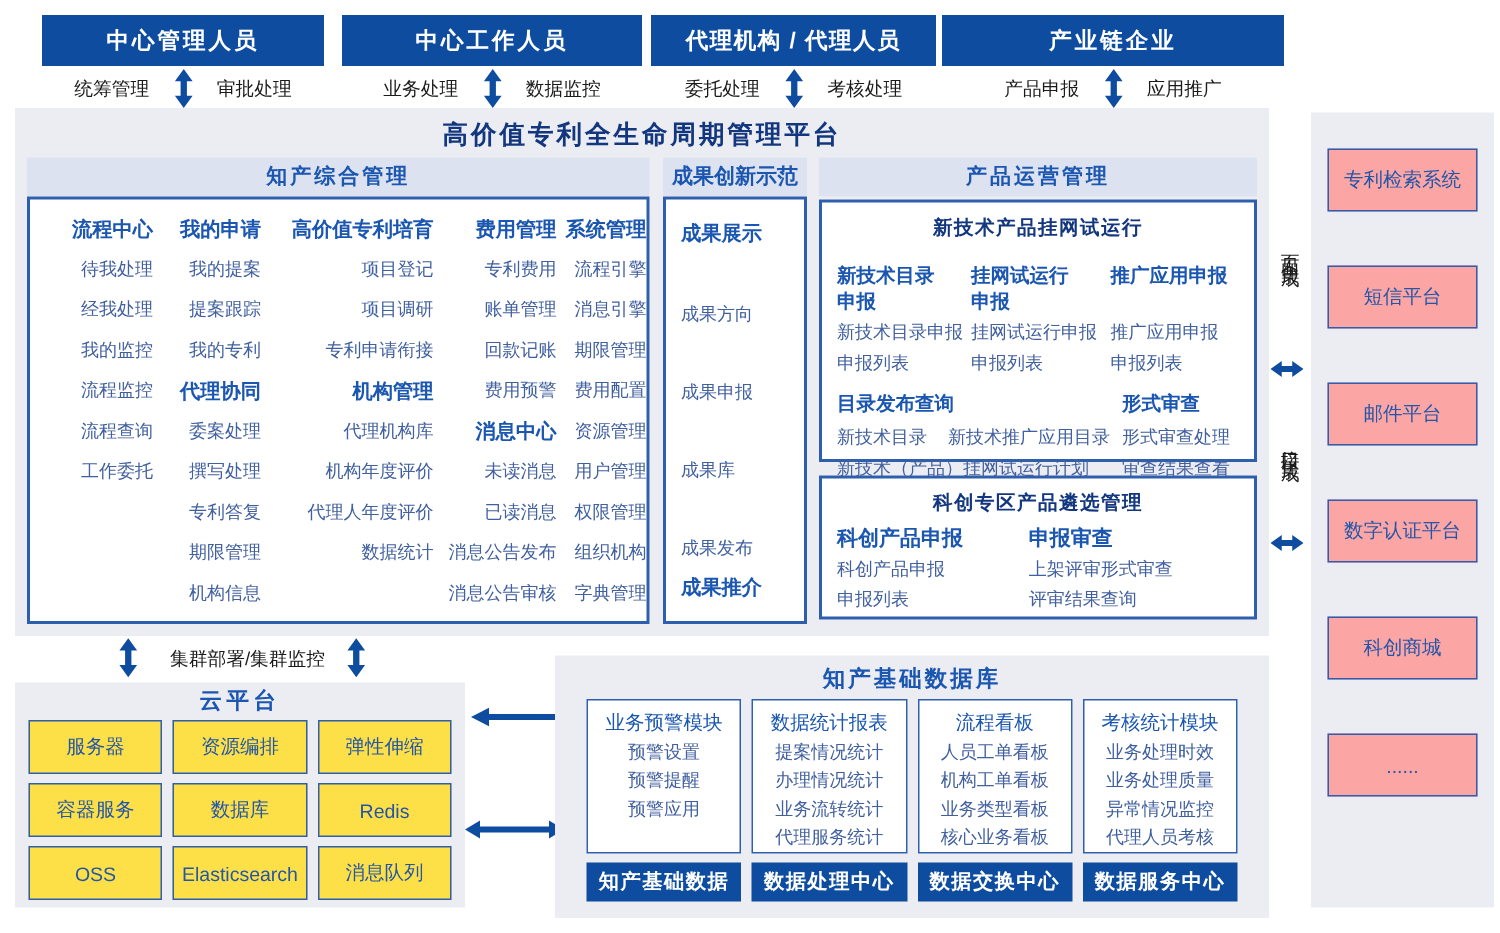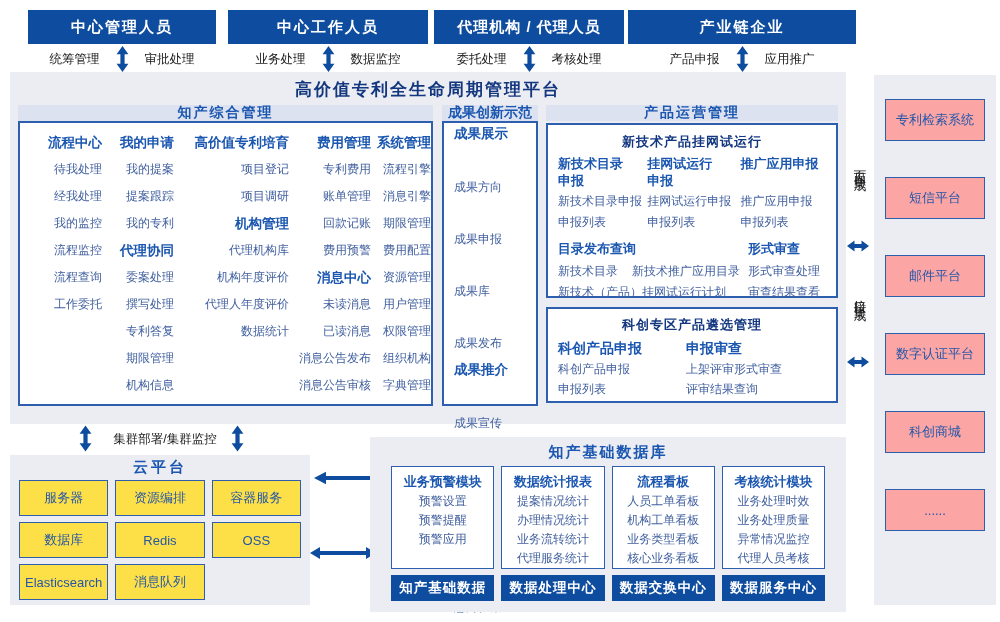--- a/index.html
+++ b/index.html
@@ -10,38 +10,38 @@
   
   .actor{position:absolute;top:10px;}
   .hdr-bar{height:34px;background:#0d4c9e;color:#fff;font-size:15px;font-weight:bold;letter-spacing:2px;display:flex;align-items:center;justify-content:center;}
   .roles{height:30px;display:flex;align-items:center;justify-content:center;gap:16px;font-size:12.5px;color:#1a1a1a;}
 
   
   .panel{position:absolute;background:#ecedf3;}
   .plat-title{position:absolute;top:6px;left:0;width:100%;text-align:center;font-size:17px;font-weight:bold;color:#13377f;letter-spacing:2px;}
 
   .section{position:absolute;}
-  .sec-hd{height:16px;background:#dde2f0;color:#1b57b0;font-weight:bold;font-size:14px;letter-spacing:2px;display:flex;align-items:center;justify-content:center;}
+  .sec-hd{height:26px;background:#dde2f0;color:#1b57b0;font-weight:bold;font-size:14px;letter-spacing:2px;display:flex;align-items:center;justify-content:center;}
   .wbox{background:#fff;border:2px solid #2d5fae;box-sizing:border-box;}
 
   
   .kz-box{height:285px;display:flex;padding:6px 0 0 10px;text-align:right;}
   .g-title{font-weight:bold;font-size:13.5px;color:#1b57b0;line-height:27px;white-space:nowrap;}
   .g-item{font-size:12px;color:#41609f;line-height:27px;white-space:nowrap;}
 
   
-  .cg-box{height:285px;padding:0 0 0 10px;}
+  .cg-box{height:285px;padding:12px 0 0 10px;}
   .cg-box .g-title{line-height:22px;margin-top:6px;font-size:13.5px;}
   .cg-box .grp:first-child .g-title{margin-top:0;}
   .cg-box .g-item{line-height:20px;margin-top:32px;}
 
   
   .py-inner-title{text-align:center;font-size:13px;font-weight:bold;color:#13377f;line-height:22px;letter-spacing:1px;}
   .t-box{margin:2px 0 0 0;height:175px;padding:6px 10px 0;}
-  .t-cols{display:flex;margin-top:2px;}
+  .t-cols{display:flex;margin-top:12px;}
   .t-col1{width:96px;}.t-col2{width:100px;}.t-col3{width:92px;}
   .t-title{font-size:13px;font-weight:bold;color:#1b57b0;line-height:17px;min-height:36px;}
   .narrow{width:70px;}
   .t-box .g-item{line-height:21px;}
   .c-title{font-weight:bold;font-size:13px;color:#1b57b0;line-height:24px;}
   .t-bottom{display:flex;margin-top:4px;}
   .cat-col{width:196px;}
   .rev-col{width:92px;}
   .wrap-list{display:flex;flex-wrap:wrap;column-gap:14px;width:190px;}
   .wrap-list .g-item{line-height:21px;}
@@ -64,21 +64,21 @@
 
   
   .cloud-title{padding-top:3px;text-align:center;font-size:15px;font-weight:bold;color:#1b57b0;letter-spacing:3px;}
   .cloud-grid{display:grid;grid-template-columns:repeat(3,1fr);gap:6px 7px;margin:3px 9px 0;}
   .cloud-box{height:36px;background:#fde047;border:1.5px solid #2d5fae;display:flex;align-items:center;justify-content:center;font-size:13px;color:#2456a8;box-sizing:border-box;}
 
   
   .db-title{padding-top:6px;text-align:center;font-size:15px;font-weight:bold;color:#1b57b0;letter-spacing:2px;}
   .db-mods{display:flex;gap:7px;padding:4px 21px 0;}
   .db-mod{flex:1;height:103px;background:#fff;border:1.5px solid #2d5fae;box-sizing:border-box;text-align:center;}
-  .db-mod-title{font-size:13px;font-weight:bold;color:#1b57b0;line-height:20px;padding-top:5px;}
+  .db-mod-title{font-size:13px;font-weight:normal;color:#1b57b0;line-height:20px;padding-top:5px;}
   .db-mod .g-item{line-height:19px;}
   .db-bars{display:flex;gap:7px;padding:6px 21px 0;}
   .db-bar{flex:1;height:26px;background:#0d4c9e;color:#fff;font-size:13.5px;font-weight:bold;letter-spacing:1px;display:flex;align-items:center;justify-content:center;}
 </style>
 </head>
 <body>
 
 <div class="actor" style="left:28px;width:188px;">
   <div class="hdr-bar">中心管理人员</div>
   <div class="roles">
@@ -158,20 +158,21 @@
               <div class="g-item">机构信息</div>
             </div>
         </div>
       </div>
       <div style="width:115px;">
         <div class="grp">
           <div class="g-title">高价值专利培育</div>
           <div>
               <div class="g-item">项目登记</div>
               <div class="g-item">项目调研</div>
+              <div class="g-item">专利申请衔接</div>
             </div>
         </div>
         <div class="grp">
           <div class="g-title">机构管理</div>
           <div>
               <div class="g-item">代理机构库</div>
               <div class="g-item">机构年度评价</div>
               <div class="g-item">代理人年度评价</div>
               <div class="g-item">数据统计</div>
             </div>
@@ -340,20 +341,21 @@
 <div class="cluster-label">集群部署/集群监控</div>
 <svg class="arrow abs" style="left:231px;top:423px;" width="13" height="31" viewBox="0 0 13 26">
     <path d="M6.5 0L12.4 8.2H8.6V17.8H12.4L6.5 26L0.6 17.8H4.4V8.2H0.6Z"></path>
   </svg>
 
 <div class="panel" style="left:10px;top:455px;width:300px;height:150px;">
   <div class="cloud-title">云平台</div>
   <div class="cloud-grid">
       <div class="cloud-box">服务器</div>
       <div class="cloud-box">资源编排</div>
+      <div class="cloud-box">弹性伸缩</div>
       <div class="cloud-box">容器服务</div>
       <div class="cloud-box">数据库</div>
       <div class="cloud-box">Redis</div>
       <div class="cloud-box">OSS</div>
       <div class="cloud-box">Elasticsearch</div>
       <div class="cloud-box">消息队列</div>
     </div>
 </div>
 
 <svg class="arrow abs" style="left:314px;top:471px;" width="82" height="14" viewBox="0 0 82 14">

